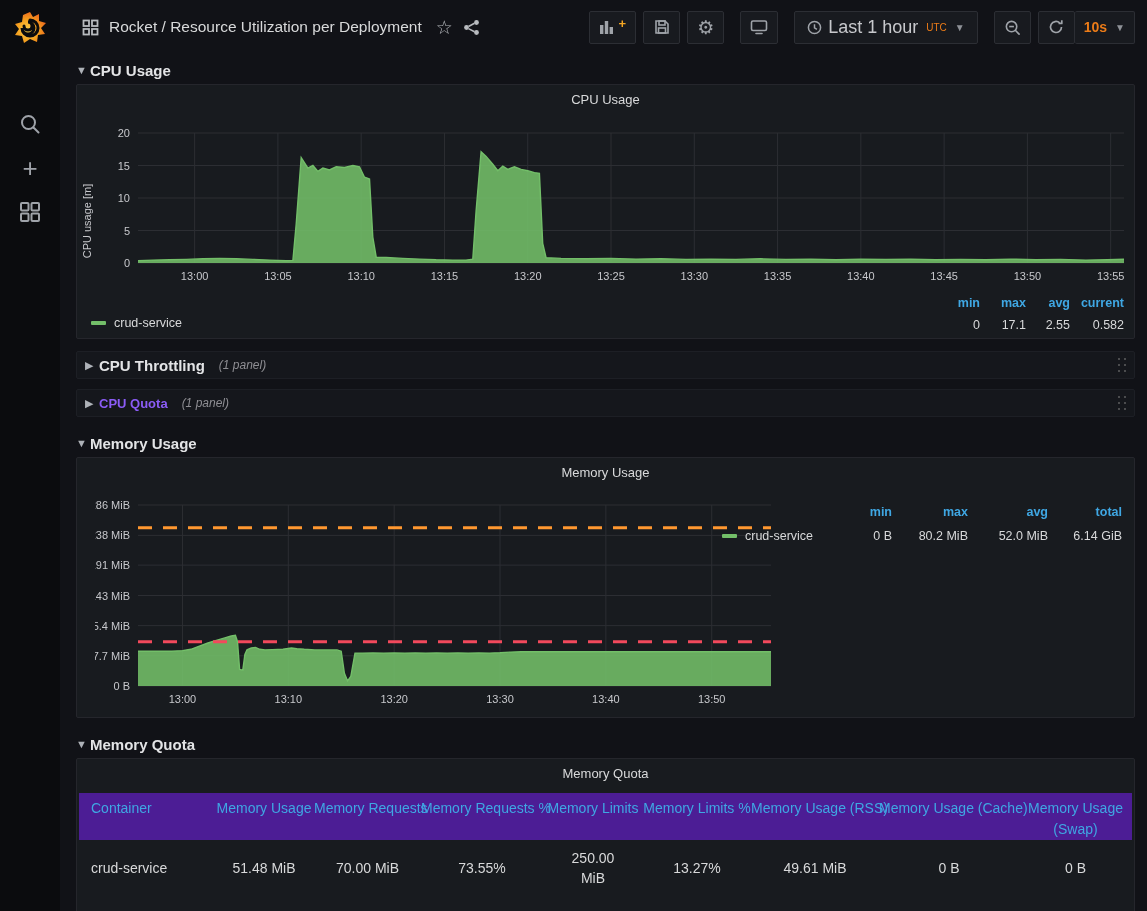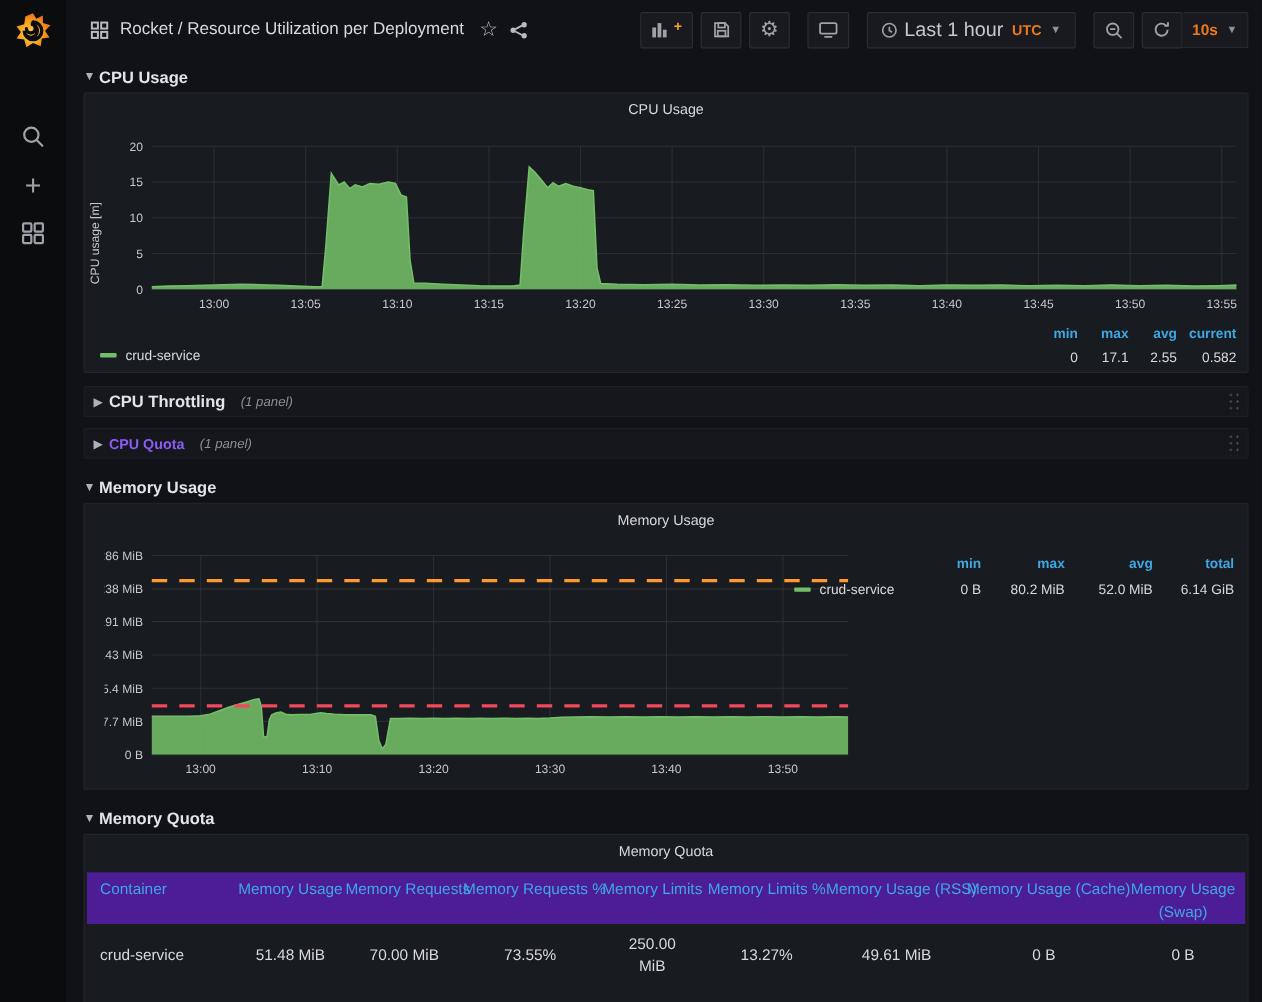--- a/index.html
+++ b/index.html
@@ -22,21 +22,21 @@
   .tb-title { font-size:15.5px; font-weight:400; color:#d8d9da; }
   .tb-icon { color:#b8bbbf; display:flex; align-items:center; }
   .tb-right { display:flex; align-items:center; }
   .navbtn { height:33px; min-width:37px; padding:0 9px; background:#181a1f; border:1px solid #2c2e34; border-radius:2px;
     display:flex; align-items:center; justify-content:center; gap:6px; color:#9fa3a9; margin-left:7px; cursor:pointer; font-size:14px; }
   .navbtn.gap { margin-left:16px; }
   .group { display:flex; margin-left:7px; }
   .group .navbtn { margin-left:0; }
   .group .navbtn + .navbtn { border-left:none; }
   .time-text { color:#c7c8cc; font-size:18px; }
-  .utc { color:#eb7b18; font-size:13px; font-weight:700; margin-left:2px; }
+  .utc { color:#eb7b18; font-size:10px; font-weight:400; margin-left:2px; }
   .interval { color:#eb7b18; font-weight:600; }
   .caret { color:#8e9197; font-size:10px; margin-left:2px; }
   .orange-plus { color:#f5a623; font-weight:800; font-size:13px; margin-left:-4px; margin-top:-8px; }
 
   
   .dash { padding:2px 16px 0 16px; }
   .rowhead { display:flex; align-items:baseline; height:28px; align-items:center; cursor:pointer; }
   .rowhead .chev { color:#aeb2b8; font-size:11px; width:14px; }
   .rowhead .rh-label { font-size:15px; font-weight:700; color:#e3e4e6; }
   .rowcollapsed { background:#15171c; border:1px solid #1d1f25; border-radius:2px; height:28px; margin-bottom:10px;

